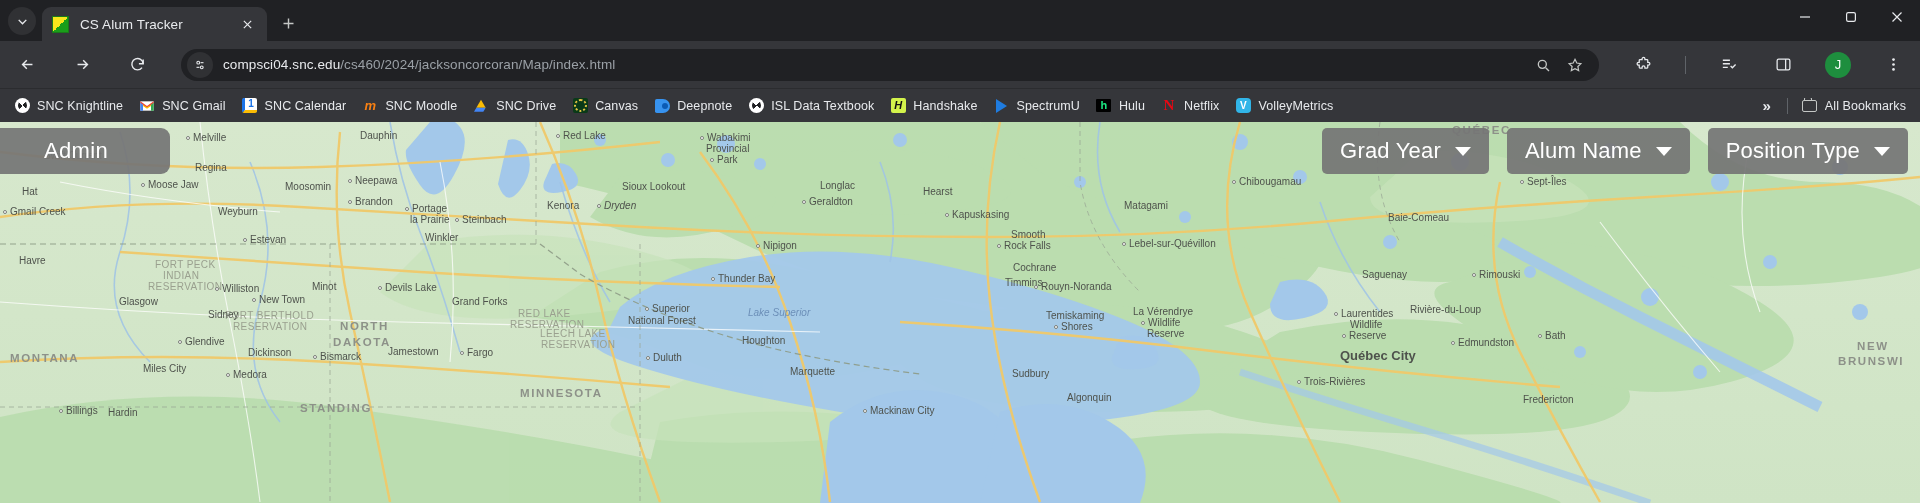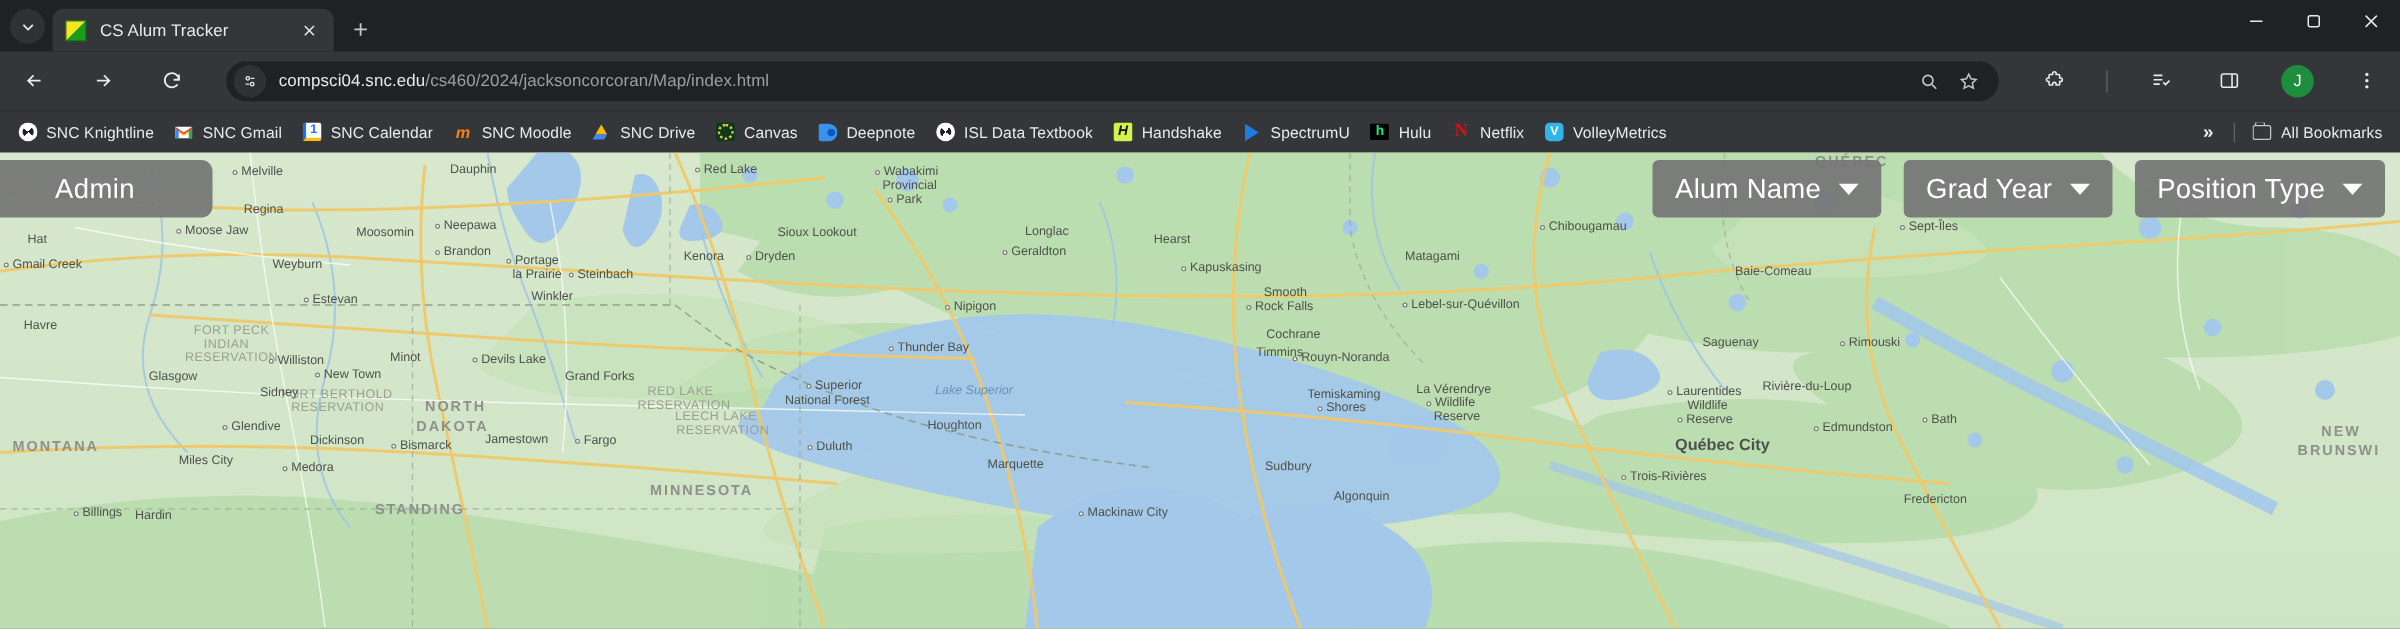--- a/index.html
+++ b/index.html
@@ -612,21 +612,21 @@
       <span class="map-label city" style="left: 0px; top: 64px; padding-left: 22px;">Hat</span>
       <span class="map-label city" style="left: 355px; top: 74px;">Brandon</span>
       <span class="map-dot" style="left: 348px; top: 78px;"></span>
       <span class="map-label city" style="left: 218px; top: 84px;">Weyburn</span>
       <span class="map-label city" style="left: 412px; top: 81px;">Portage</span>
       <span class="map-dot" style="left: 405px; top: 85px;"></span>
       <span class="map-label city" style="left: 410px; top: 92px;">la Prairie</span>
       <span class="map-label city" style="left: 462px; top: 92px;">Steinbach</span>
       <span class="map-dot" style="left: 455px; top: 96px;"></span>
       <span class="map-label city" style="left: 547px; top: 78px;">Kenora</span>
-      <span class="map-label city" style="left: 604px; top: 78px;">Dryden</span>
+      <span class="map-label city" style="left: 604px; top: 78px; font-style: italic;">Dryden</span>
       <span class="map-dot" style="left: 597px; top: 82px;"></span>
       <span class="map-label city" style="left: 622px; top: 59px;">Sioux Lookout</span>
       <span class="map-label city" style="left: 809px; top: 74px;">Geraldton</span>
       <span class="map-dot" style="left: 802px; top: 78px;"></span>
       <span class="map-label city" style="left: 923px; top: 64px;">Hearst</span>
       <span class="map-label city" style="left: 952px; top: 87px;">Kapuskasing</span>
       <span class="map-dot" style="left: 945px; top: 91px;"></span>
       <span class="map-label city" style="left: 820px; top: 58px;">Longlac</span>
       <span class="map-label city" style="left: 250px; top: 112px;">Estevan</span>
       <span class="map-dot" style="left: 243px; top: 116px;"></span>
@@ -715,25 +715,25 @@
       <span class="map-dot" style="left: 700px; top: 14px;"></span>
       <span class="map-label city" style="left: 706px; top: 21px;">Provincial</span>
       <span class="map-label city" style="left: 717px; top: 32px;">Park</span>
       <span class="map-dot" style="left: 710px; top: 36px;"></span>
     </div>
 
   <div class="admin-btn">Admin</div>
 
   <div class="filters">
     <div class="filter-btn">
-      <span>Alum Name</span>
+      <span>Grad Year</span>
       <span class="caret"></span>
     </div>
     <div class="filter-btn">
-      <span>Grad Year</span>
+      <span>Alum Name</span>
       <span class="caret"></span>
     </div>
     <div class="filter-btn">
       <span>Position Type</span>
       <span class="caret"></span>
     </div>
   </div>
 </div>
 
 </body></html>

